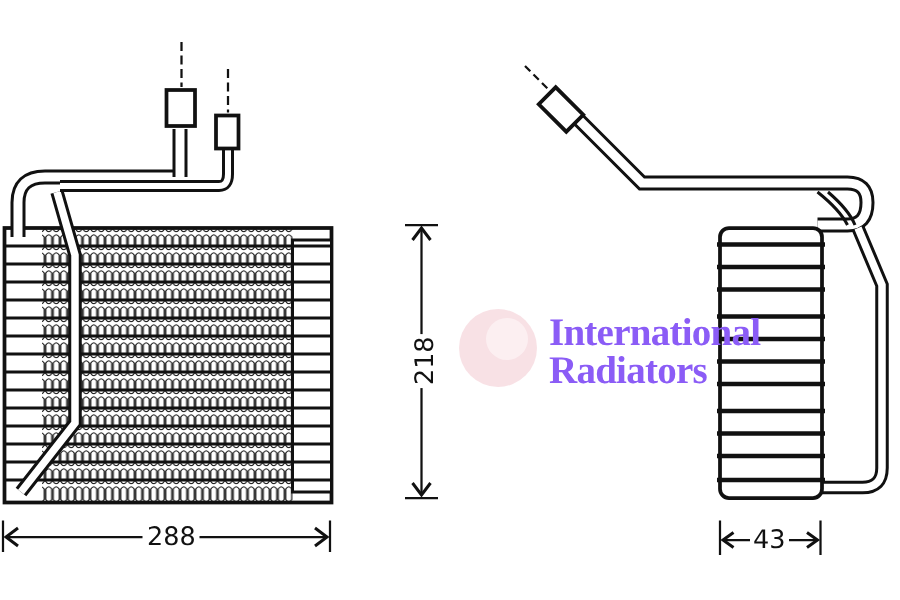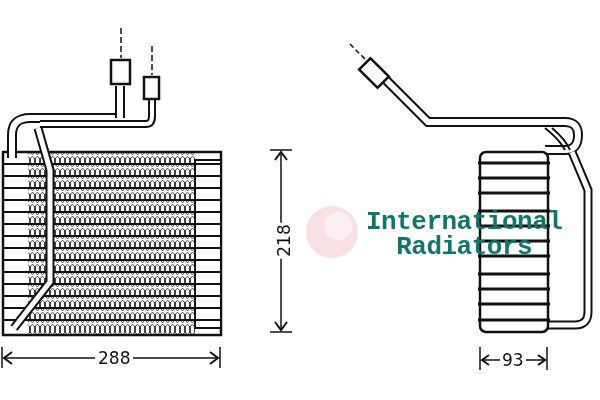--- a/index.html
+++ b/index.html
@@ -1,19 +1,19 @@
 <!DOCTYPE html>
 <html><head>
   <meta charset="utf-8">
   <style>
     html, body { margin: 0; padding: 0; background: #ffffff; }
     body { width: 600px; height: 400px; position: relative; overflow: hidden; font-family: "Liberation Sans", sans-serif; }
     svg { position: absolute; left: 0; top: 0; }
     .dim-label { position: absolute; font-family: "DejaVu Sans", sans-serif; font-size: 17px; color: #111; background: #fff; line-height: 1; }
-    .wm { position: absolute; font-family: Liberation Mono, monospace; font-size: 26px; color: #0f766e; font-weight: bold; line-height: 0.95; letter-spacing: -0.5px; text-align: center; }
+    .wm { position: absolute; font-family: Liberation Serif, serif; font-size: 26px; color: #8b5cf6; font-weight: bold; line-height: 0.95; letter-spacing: -0.5px; }
   </style>
 </head>
 <body>
 
 <svg width="600" height="400" viewBox="0 0 600 400">
   <defs>
     <pattern id="fins" x="0" y="0" width="5" height="12" patternUnits="userSpaceOnUse">
       <path d="M0.5 2 Q2.5 -1 4.5 2 L4.5 9 Q2.5 12 0.5 9 Z" fill="none" stroke="#111" stroke-width="0.8"></path>
     </pattern>
   </defs>
@@ -120,18 +120,18 @@
     <line x1="480" y1="347" x2="480" y2="370"></line>
     <line x1="547" y1="347" x2="547" y2="370"></line>
     <line x1="482" y1="360" x2="545" y2="360"></line>
     <path d="M489 355 L482 360 L489 365" stroke-width="2"></path>
     <path d="M538 355 L545 360 L538 365" stroke-width="2"></path>
   </g>
 </svg>
 
 <div class="dim-label" style="left:95px; top:350px; padding:0 3px;">288</div>
 <div class="dim-label" style="left:266px; top:232px; transform:rotate(-90deg); padding:0 2px;">218</div>
-<div class="dim-label" style="left:500px; top:352px; padding:0 2px;">93</div>
+<div class="dim-label" style="left:500px; top:352px; padding:0 2px;">43</div>
 
 <div class="wm" style="left:366px; top:210px;">
   <div>International</div>
   <div>Radiators</div>
 </div>
 
 </body></html>

